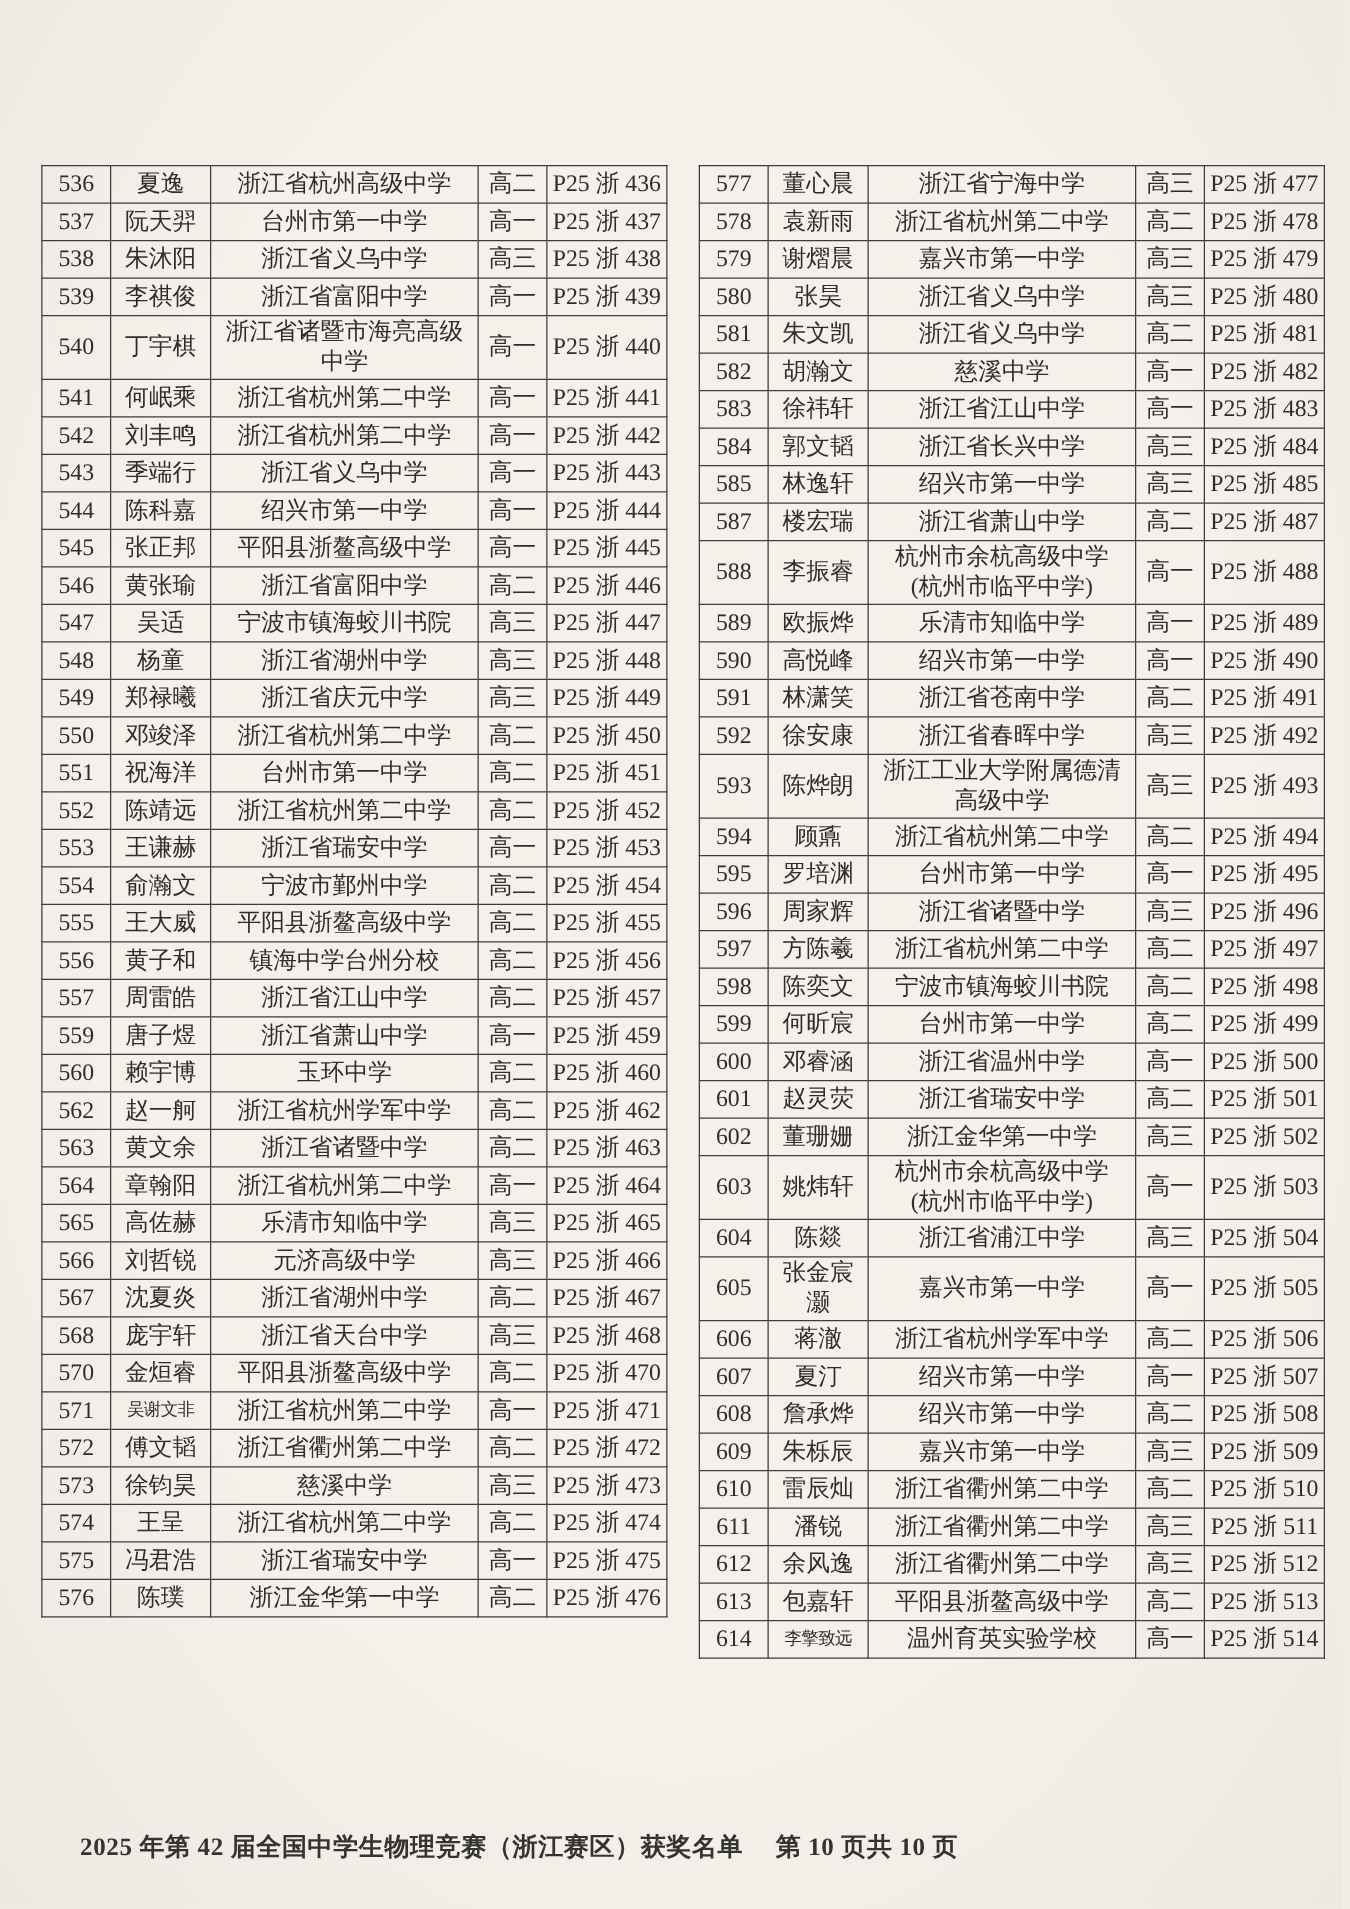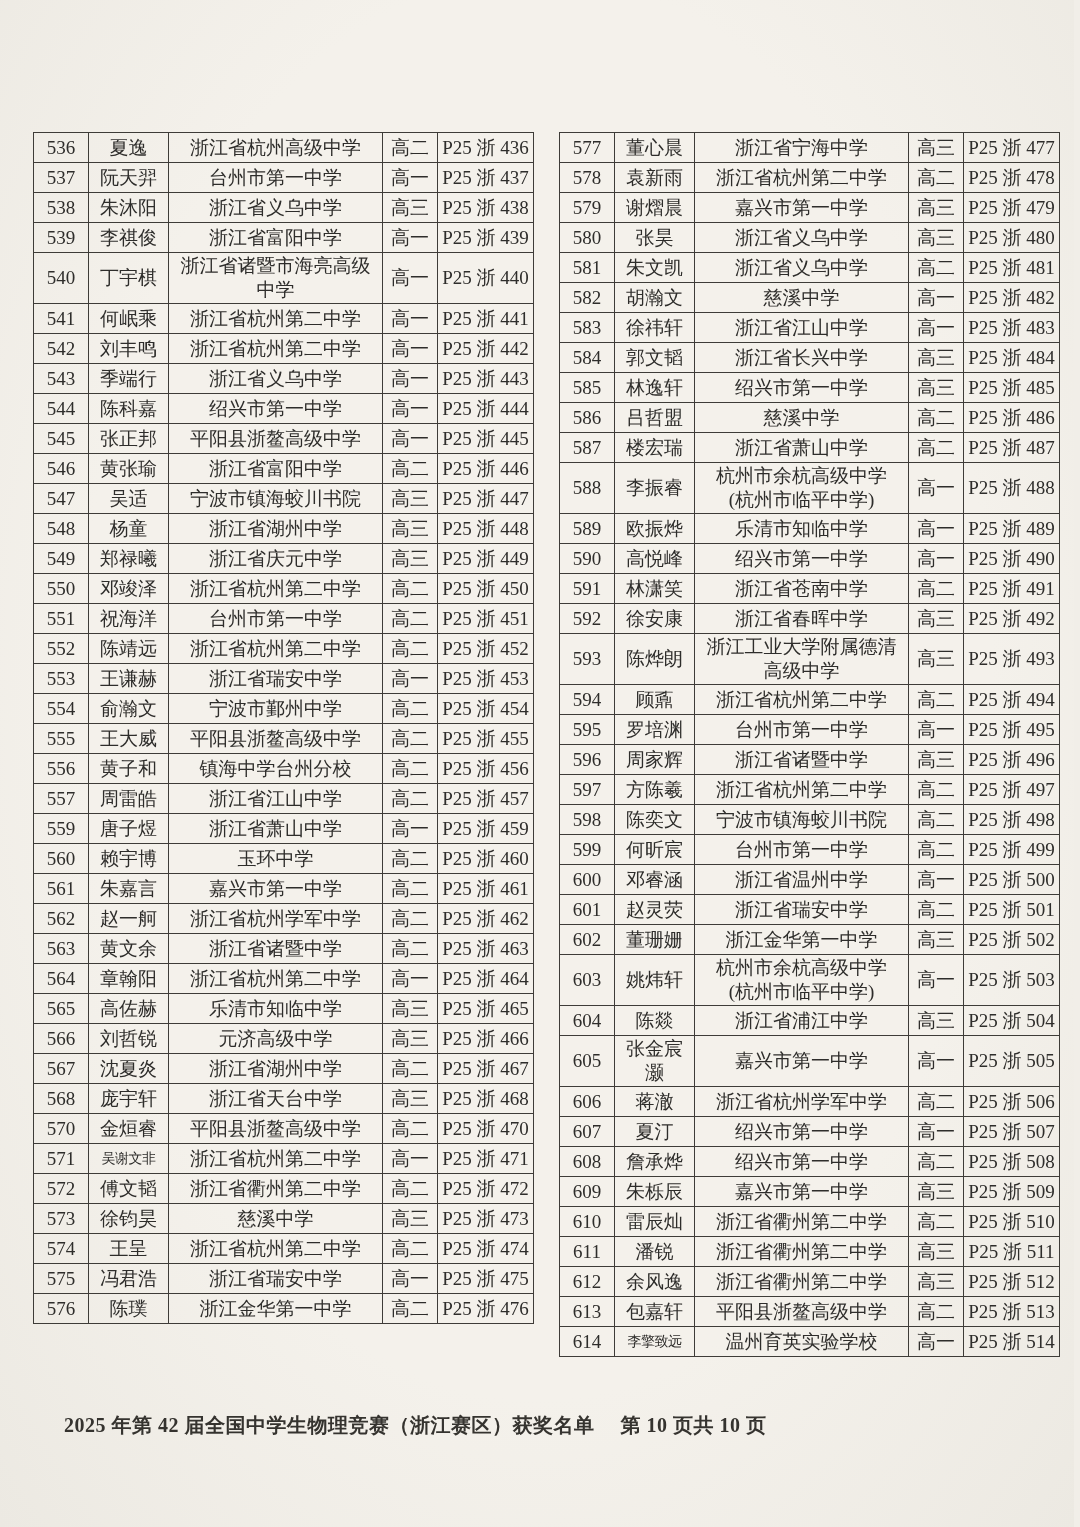--- a/index.html
+++ b/index.html
@@ -47,21 +47,21 @@
     overflow: hidden;
   }
   table.award-table td.small-name {
     font-size: 14px;
     letter-spacing: -0.5px;
     margin-left: 29px;
   }
   .footer {
     position: absolute;
     left: 64px;
-    top: 1412px;
+    top: 1464px;
     font-size: 20px;
     font-weight: 600;
     letter-spacing: 0.5px;
     color: #35332f;
     white-space: nowrap;
   }
   .footer .page-num {
     margin-left: 26px;
   }
 </style>
@@ -243,27 +243,20 @@
             <td>P25 浙 459</td>
           </tr>
           <tr>
             <td>560</td>
             <td>赖宇博</td>
             <td>玉环中学</td>
             <td>高二</td>
             <td>P25 浙 460</td>
           </tr>
           <tr>
-            <td>561</td>
-            <td>朱嘉言</td>
-            <td>嘉兴市第一中学</td>
-            <td>高二</td>
-            <td>P25 浙 461</td>
-          </tr>
-          <tr>
             <td>562</td>
             <td>赵一舸</td>
             <td>浙江省杭州学军中学</td>
             <td>高二</td>
             <td>P25 浙 462</td>
           </tr>
           <tr>
             <td>563</td>
             <td>黄文余</td>
             <td>浙江省诸暨中学</td>
@@ -423,27 +416,20 @@
             <td>P25 浙 484</td>
           </tr>
           <tr>
             <td>585</td>
             <td>林逸轩</td>
             <td>绍兴市第一中学</td>
             <td>高三</td>
             <td>P25 浙 485</td>
           </tr>
           <tr>
-            <td>586</td>
-            <td>吕哲盟</td>
-            <td>慈溪中学</td>
-            <td>高二</td>
-            <td>P25 浙 486</td>
-          </tr>
-          <tr>
             <td>587</td>
             <td>楼宏瑞</td>
             <td>浙江省萧山中学</td>
             <td>高二</td>
             <td>P25 浙 487</td>
           </tr>
           <tr>
             <td>588</td>
             <td>李振睿</td>
             <td>杭州市余杭高级中学

